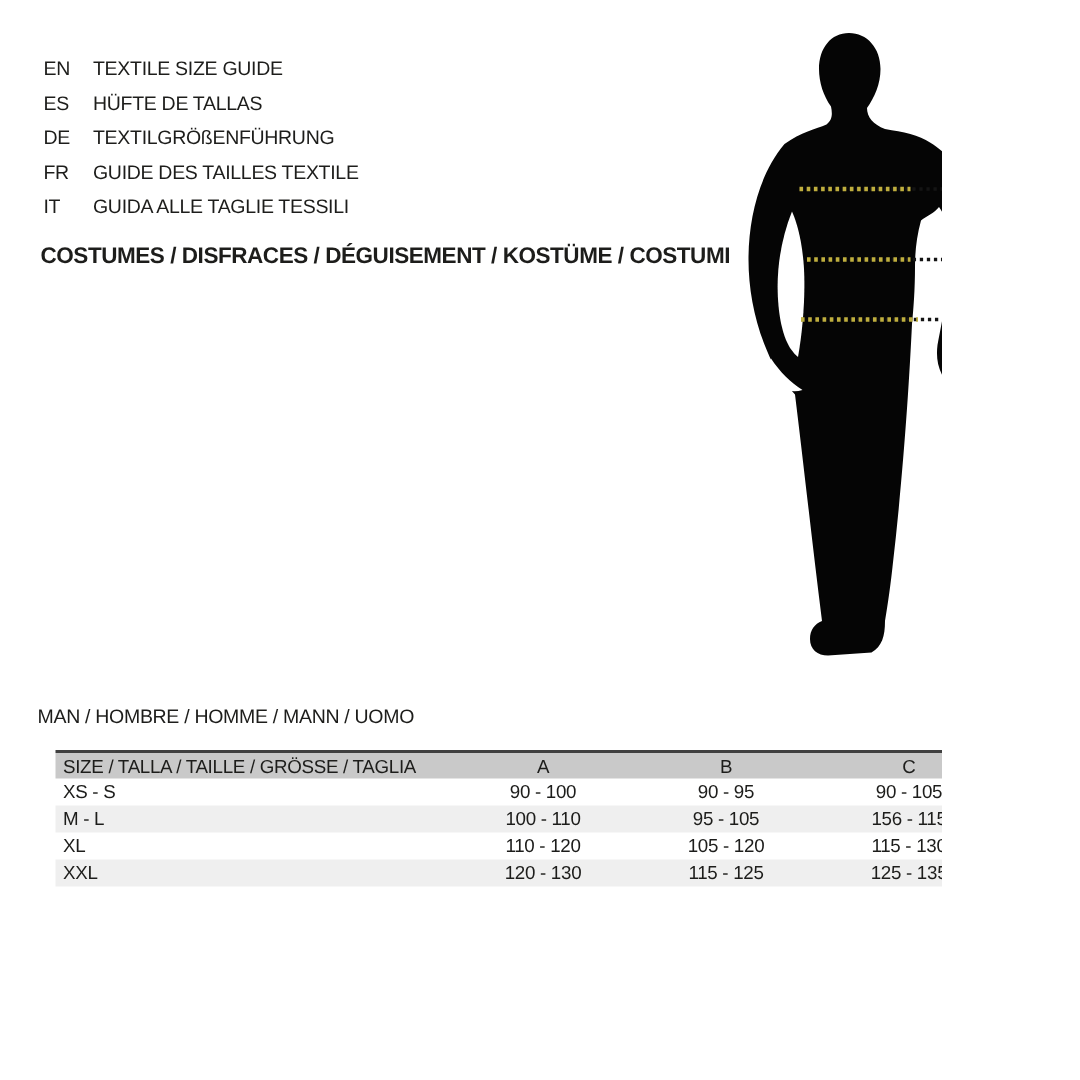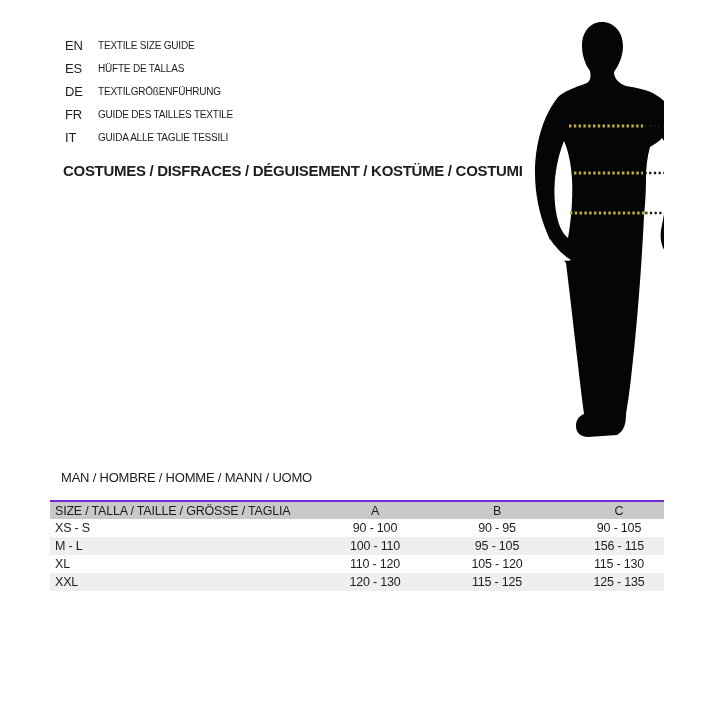--- a/index.html
+++ b/index.html
@@ -6,27 +6,27 @@
     --text-color:#1d1d1b;
     --accent-yellow:#bfae3e;
     --line-black:#141414;
     --header-bg:#c9c9c9;
     --alt-row-bg:#efefef;
     --page-bg:#ffffff;
   }
   *{margin:0;padding:0;box-sizing:border-box;}
   html,body{width:720px;height:720px;background:var(--page-bg);
     font-family:"Liberation Sans",sans-serif;color:var(--text-color);}
-  .page{position:relative;width:628px;height:720px;overflow:hidden;background:var(--page-bg);margin-left:36px;}
+  .page{position:relative;width:628px;height:720px;overflow:hidden;background:var(--page-bg);}
 
   
   .lang-block{position:absolute;left:29px;top:34px;}
   .lang-row{display:grid;grid-template-columns:33px auto;height:23px;align-items:center;}
   .lang-code{font-size:13px;letter-spacing:-0.2px;font-weight:400;}
-  .lang-label{font-size:10px;letter-spacing:-0.2px;font-weight:400;white-space:nowrap;}
+  .lang-label{font-size:13px;letter-spacing:-0.2px;font-weight:400;white-space:nowrap;}
 
   
   .category-title{position:absolute;left:27px;top:162px;font-size:15px;font-weight:700;
     letter-spacing:-0.3px;white-space:nowrap;}
 
   
   .figure-wrap{position:absolute;left:490px;top:18px;width:180px;height:430px;}
   .figure-wrap svg{display:block;width:180px;height:430px;}
   .sil{fill:#050505;}
   .gap{fill:#ffffff;}
@@ -35,21 +35,21 @@
   .measure-label{position:absolute;width:22px;font-size:15px;font-weight:700;text-align:left;}
   .label-a{left:650px;top:117px;}
   .label-b{left:650px;top:164px;}
   .label-c{left:650px;top:204px;}
 
   
   .section-title{position:absolute;left:25px;top:470px;font-size:13px;letter-spacing:-0.2px;
     white-space:nowrap;}
 
   
-  .size-table{position:absolute;left:14px;top:500px;width:666px;border-top:2px solid #6d28d9;}
+  .size-table{position:absolute;left:37px;top:500px;width:666px;border-top:2px solid #404040;}
   .t-row{display:grid;grid-template-columns:264px 122px 122px 122px 1fr;align-items:center;
     height:18px;font-size:12.5px;letter-spacing:-0.2px;}
   .t-row.header{height:17px;background:var(--header-bg);}
   .t-row.alt{background:var(--alt-row-bg);}
   .cell-size{padding-left:5px;text-align:left;white-space:nowrap;}
   .cell-val{text-align:center;white-space:nowrap;}
 
   
   .legend{position:absolute;left:25px;top:620px;}
   .legend-item{height:24px;line-height:24px;font-size:13px;letter-spacing:-0.2px;white-space:nowrap;}

